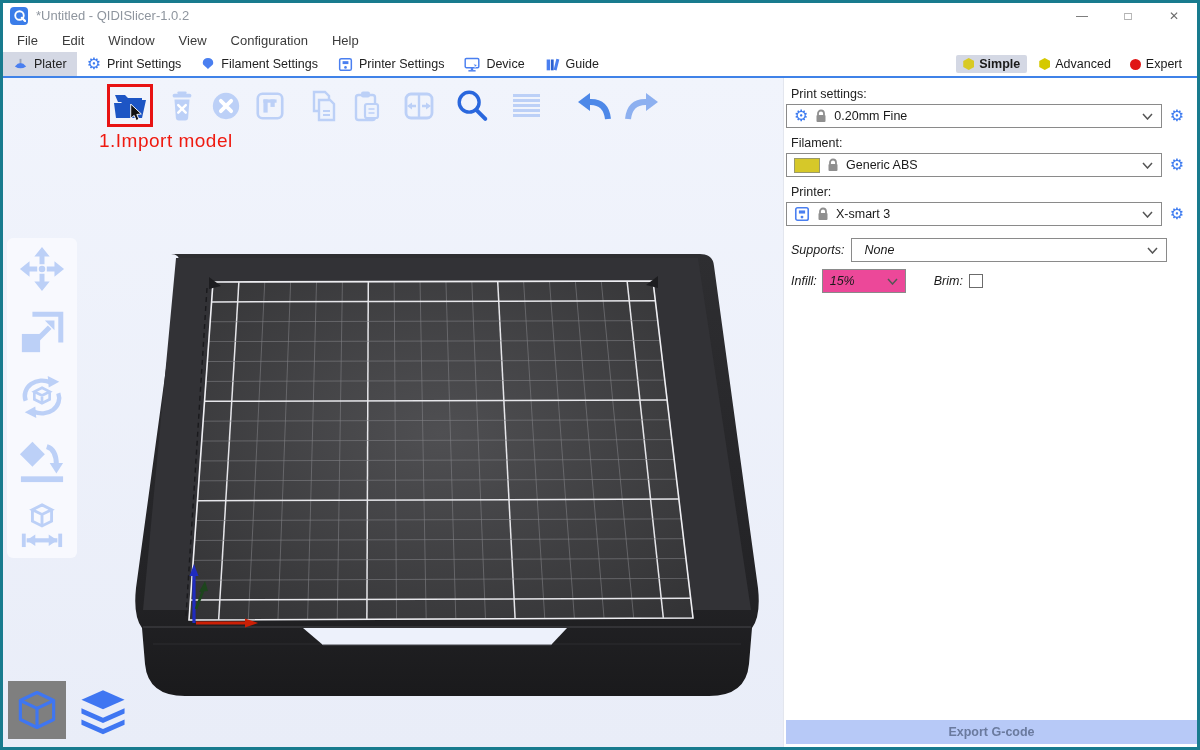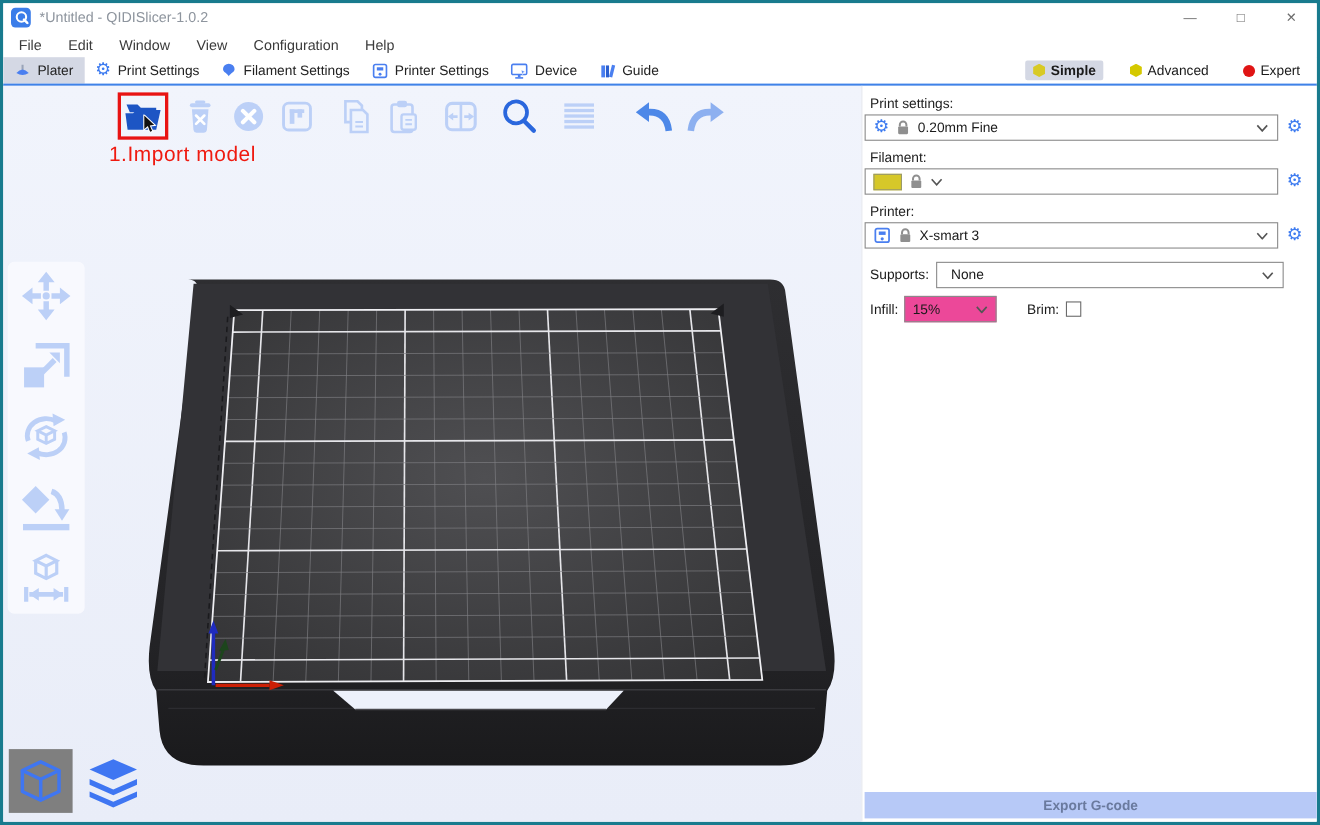--- a/index.html
+++ b/index.html
@@ -20,21 +20,21 @@
 
   
   .menubar { height:24px; display:flex; align-items:center; padding-left:8px; background:#fff; flex:0 0 auto; }
   .menu-item { font-size:13px; color:#3b3b3b; padding:2px 6px; margin-right:12px; }
 
   
   .tabbar { height:24px; display:flex; align-items:stretch; background:#fff; flex:0 0 auto;justify-content:flex-end; }
   .tab { display:flex; align-items:center; gap:6px; padding:0 10px; font-size:12.5px; color:#222; }
   .tab.active { background:#d4d8e4; }
   .tab .ticon { display:flex; align-items:center; }
-  .mode-group { margin-left:auto; display:flex; align-items:center; gap:17px; padding-right:8px; }
+  .mode-group { margin-left:auto; display:flex; align-items:center; gap:5px; padding-right:8px; }
   .mode-btn { display:flex; align-items:center; gap:5px; font-size:12.5px; color:#1a1a1a; padding:2px 7px; border-radius:2px; }
   .mode-btn.active { background:#d4d8e4; font-weight:bold; }
   .mode-dot { width:11px; height:12px; clip-path:polygon(50% 0,100% 25%,100% 75%,50% 100%,0 75%,0 25%); }
   .mode-dot.round { clip-path:none; border-radius:50%; width:11px; height:11px; }
   .blue-line { height:2px; background:#3f82e8; flex:0 0 auto; }
 
   
   .main { flex:1; display:flex; min-height:0; }
   .viewport { position:relative; flex:1; background:linear-gradient(#f1f4fc,#e9edf8); overflow:hidden; }
   .scene { position:absolute; left:0; top:0; }
@@ -62,21 +62,21 @@
   .rpanel { width:414px; background:#fff; position:relative; padding:7px 10px 0 2px;
             border-left:1px solid #e3e6ee; font-size:12.5px; color:#1a1a1a; }
   .plabel { margin:2px 0 3px 5px; color:#222; }
   .combo-row { display:flex; align-items:center; gap:5px; }
   .combo { flex:1; height:24px; border:1px solid #8a8a8a; background:#fff;
            display:flex; align-items:center; gap:7px; padding:0 8px 0 7px; }
   .combo .val { flex:1; white-space:nowrap; overflow:hidden; }
   .gear-glyph { color:#3d7bf0; font-size:16px; line-height:1; }
   .gear-btn { width:20px; display:flex; justify-content:center; }
   .swatch { width:26px; height:15px; border:1px solid #9a9a6a; }
-  .inline-row { display:flex; align-items:center; margin-top:9px; }
+  .inline-row { display:flex; align-items:center; margin-top:9px;font-style:italic; }
   .inline-row .ilabel { margin-left:5px; }
   .combo-sm { height:24px; border:1px solid #8a8a8a; background:#ec4899; display:flex;
               align-items:center; gap:6px; padding:0 7px; }
   .checkbox { width:14px; height:14px; border:1px solid #6b6b6b; background:#fff; margin-left:6px; }
   .export-btn { position:absolute; left:2px; right:0; bottom:3px; height:24px;
                 background:#b7c9f7; color:#6a7a9e; font-weight:bold; font-size:12.5px;
                 display:flex; align-items:center; justify-content:center; }
 </style>
 </head>
 <body>
@@ -440,20 +440,21 @@
       </div>
 
       <div class="plabel" style="margin-top:8px">Filament:</div>
       <div class="combo-row">
         <div class="combo">
           <span class="swatch" style="background-color: rgb(214, 200, 41);"></span>
           <svg width="12" height="14" viewBox="0 0 12 14">
               <path d="M3 6 V4.5 a3 3 0 0 1 6 0 V6" fill="none" stroke="#8f8f8f" stroke-width="1.8"></path>
               <rect x="1.5" y="6" width="9" height="7" rx="1" fill="#8f8f8f"></rect>
             </svg>
+          <span class="val">Generic ABS</span>
           <svg width="11" height="7" viewBox="0 0 11 7">
               <path d="M1 1 L5.5 6 L10 1" fill="none" stroke="#555" stroke-width="1.5"></path>
             </svg>
         </div>
         <div class="gear-btn">
             <span class="gear-glyph">⚙</span>
           </div>
       </div>
 
       <div class="plabel" style="margin-top:8px">Printer:</div>

